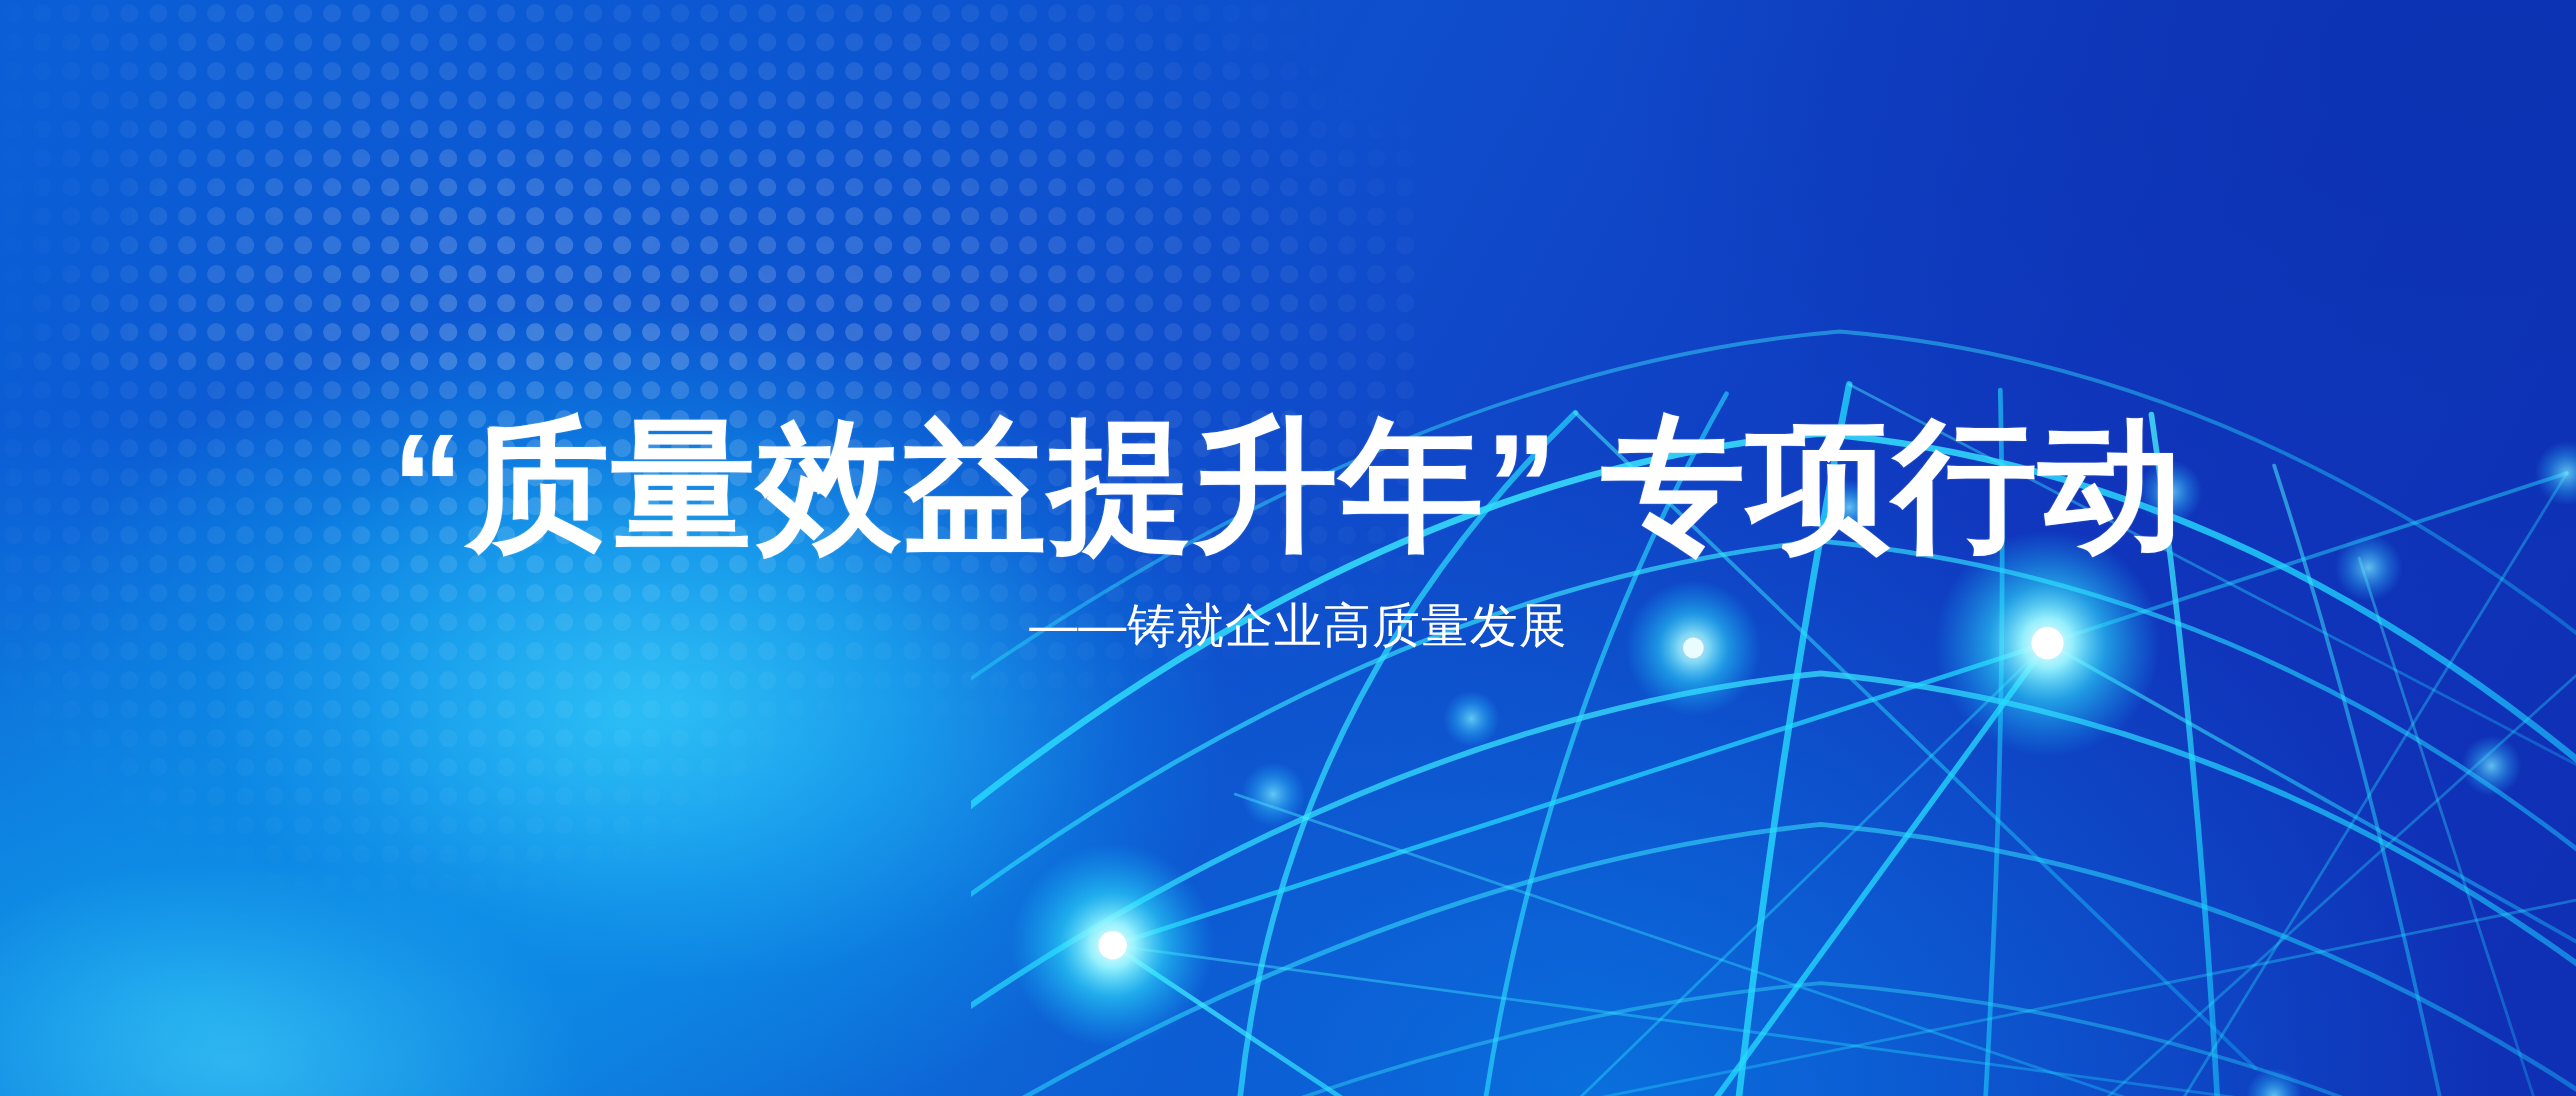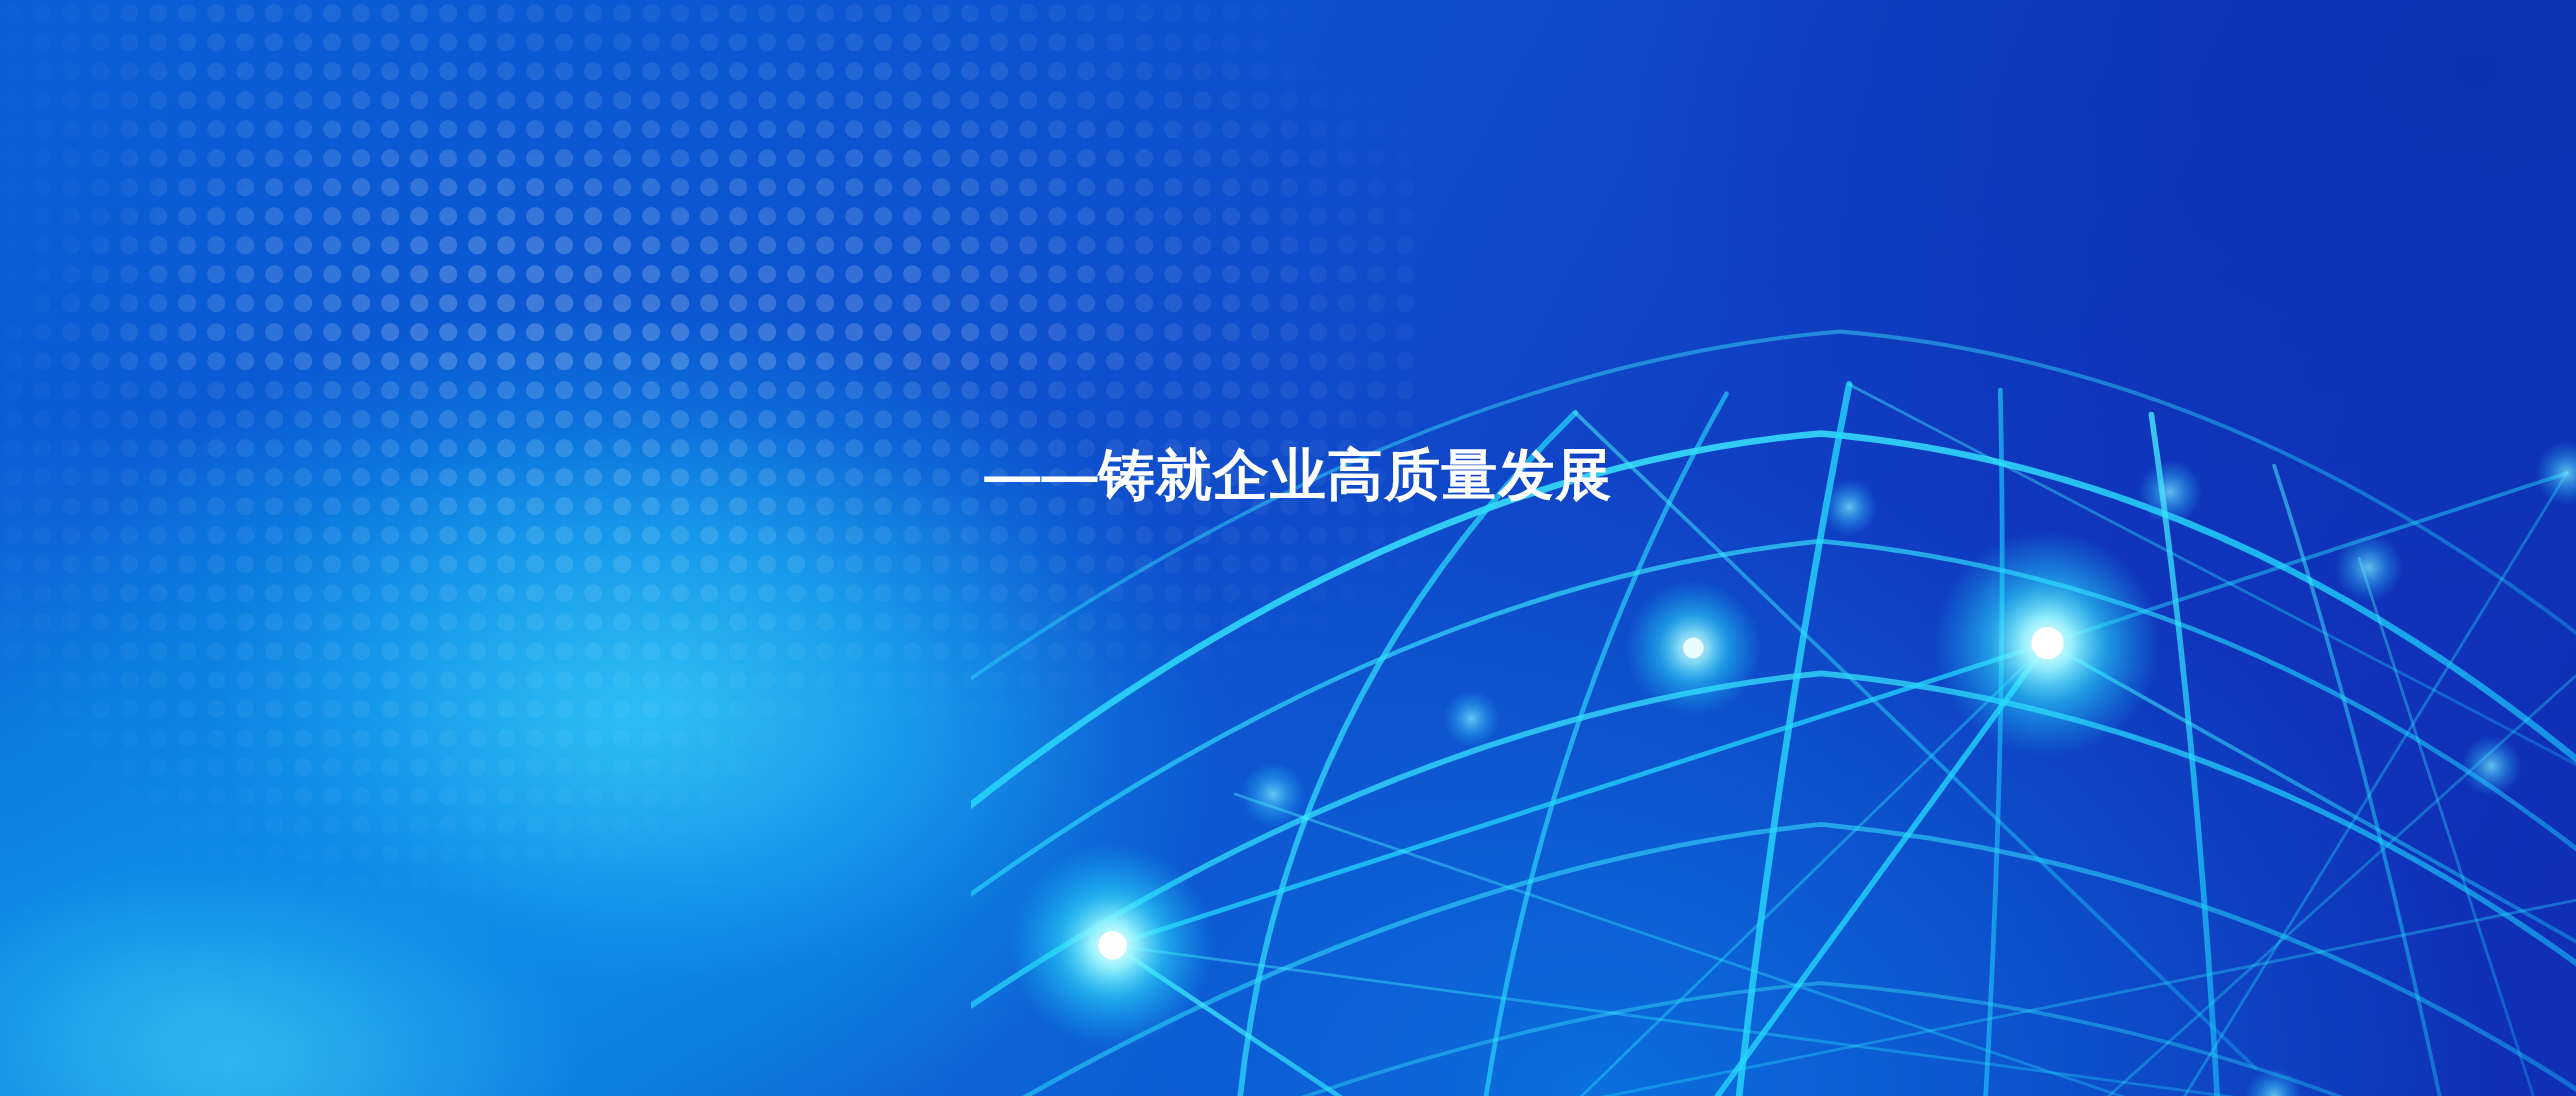--- a/index.html
+++ b/index.html
@@ -99,22 +99,22 @@
     letter-spacing:.012em;
     white-space:nowrap;
     text-shadow:0 0 1.9px rgba(255,255,255,.25);
   }
   #main-title .quoted{letter-spacing:.012em;}
   #main-title .gap{display:inline-block;width:42px;}
 
   #subtitle{
     margin:36px 0 0 21px;
     color:#ffffff;
-    font-size:56px;
-    font-weight:700;
+    font-size:48px;
+    font-weight:400;
     line-height:1.1;
     letter-spacing:.02em;
     white-space:nowrap;
   }
 
   
   #banner > *{ }
 </style>
 </head>
 <body>
@@ -203,17 +203,18 @@
         <circle cx="1690" cy="300" r="34" fill="url(#nodeDim)"></circle>
         <circle cx="1610" cy="610" r="32" fill="url(#nodeDim)"></circle>
         <circle cx="1700" cy="1000" r="36" fill="url(#nodeDim)"></circle>
         <circle cx="1380" cy="960" r="30" fill="url(#nodeDim)"></circle>
         <circle cx="470" cy="1090" r="30" fill="url(#nodeDim)"></circle>
       </g>
     </svg>
   </div>
 
   <div id="headline-block">
+    <h1 id="main-title"><span class="quoted">“质量效益提升年”</span><span class="gap"></span><span>专项行动</span></h1>
     <div id="subtitle">——铸就企业高质量发展</div>
   </div>
 
 </div>
 
 
 </body></html>

